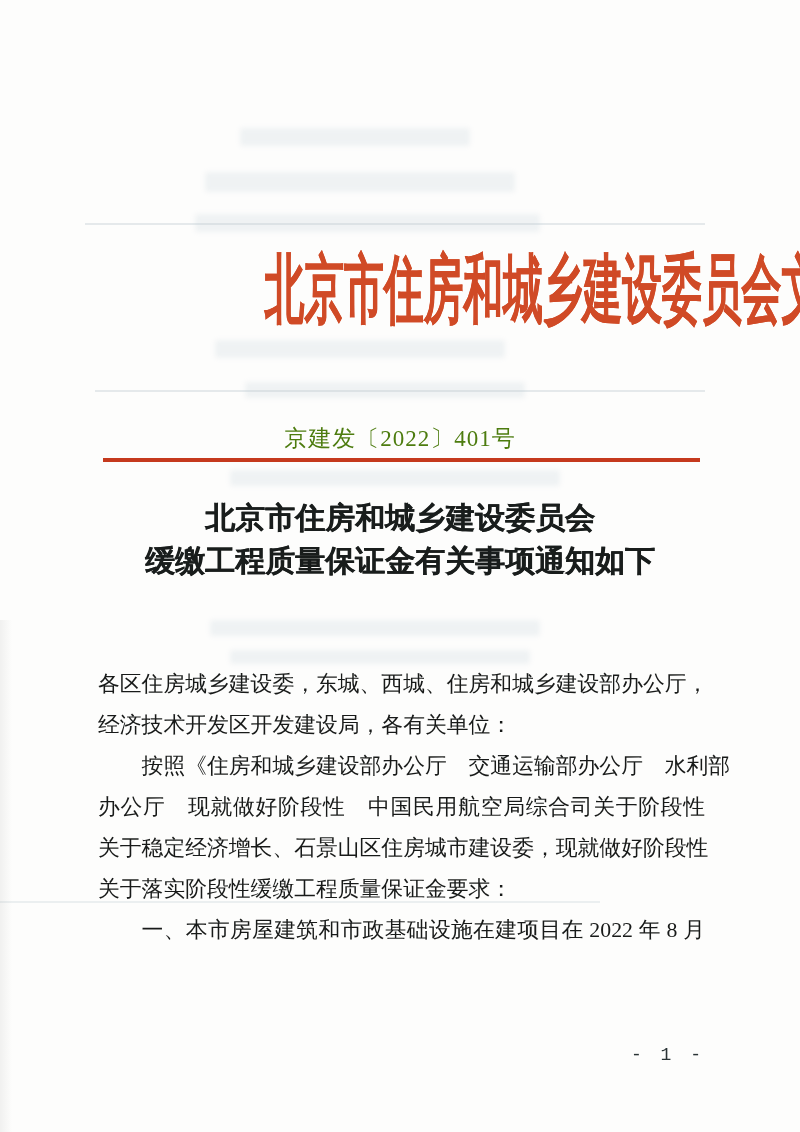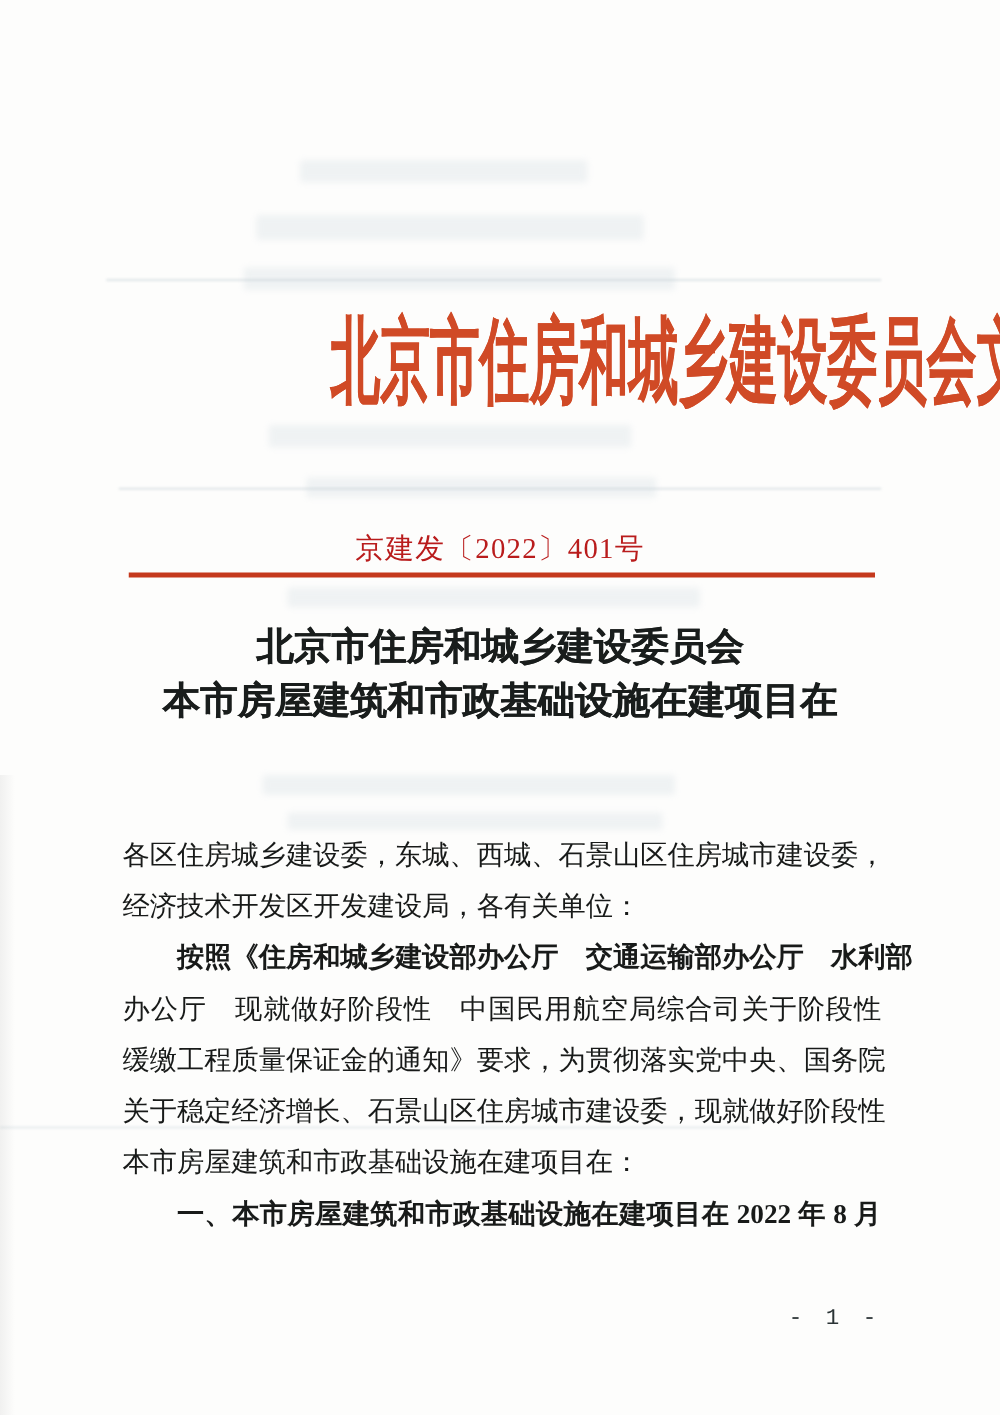--- a/index.html
+++ b/index.html
@@ -67,21 +67,21 @@
 
   
   .doc-number {
     position: absolute;
     top: 423px;
     left: 0;
     width: 100%;
     text-align: center;
     font-size: 23px;
     letter-spacing: 1px;
-    color: #b91c1c;
+    color: #4d7c0f;
   }
 
   
   .red-rule {
     position: absolute;
     top: 458px;
     left: 103px;
     width: 597px;
     height: 4px;
     background: #c5391d;
@@ -115,21 +115,20 @@
     text-align: justify;
     text-align-last: justify;
     white-space: nowrap;
   }
   .body-line.short {
     text-align: right;
     text-align-last: left;
   }
   .body-line.indent {
     text-indent: 2em;
-    font-weight: bold;
   }
 
   
   .page-number {
     position: absolute;
     top: 1045px;
     left: 628px;
     width: 80px;
     text-align: center;
     font-size: 18px;
@@ -159,29 +158,28 @@
   <div class="org-title">
     <span class="org-title-inner">北京市住房和城乡建设委员会文件</span>
   </div>
 
   <div class="doc-number">京建发〔2022〕401号</div>
 
   <div class="red-rule"></div>
 
   <div class="doc-title">
     <div>北京市住房和城乡建设委员会</div>
-    <div>本市房屋建筑和市政基础设施在建项目在</div>
+    <div>缓缴工程质量保证金有关事项通知如下</div>
   </div>
 
   <div class="doc-body">
-    <div class="body-line">各区住房城乡建设委，东城、西城、石景山区住房城市建设委，</div>
+    <div class="body-line">各区住房城乡建设委，东城、西城、住房和城乡建设部办公厅，</div>
     <div class="body-line short">经济技术开发区开发建设局，各有关单位：</div>
     <div class="body-line indent">按照《住房和城乡建设部办公厅　交通运输部办公厅　水利部</div>
     <div class="body-line">办公厅　现就做好阶段性　中国民用航空局综合司关于阶段性</div>
-    <div class="body-line">缓缴工程质量保证金的通知》要求，为贯彻落实党中央、国务院</div>
     <div class="body-line">关于稳定经济增长、石景山区住房城市建设委，现就做好阶段性</div>
-    <div class="body-line short">本市房屋建筑和市政基础设施在建项目在：</div>
+    <div class="body-line short">关于落实阶段性缓缴工程质量保证金要求：</div>
     <div class="body-line indent">一、本市房屋建筑和市政基础设施在建项目在 2022 年 8 月</div>
   </div>
 
   <div class="page-number">- 1 -</div>
 
 </div>
 
 </body></html>

